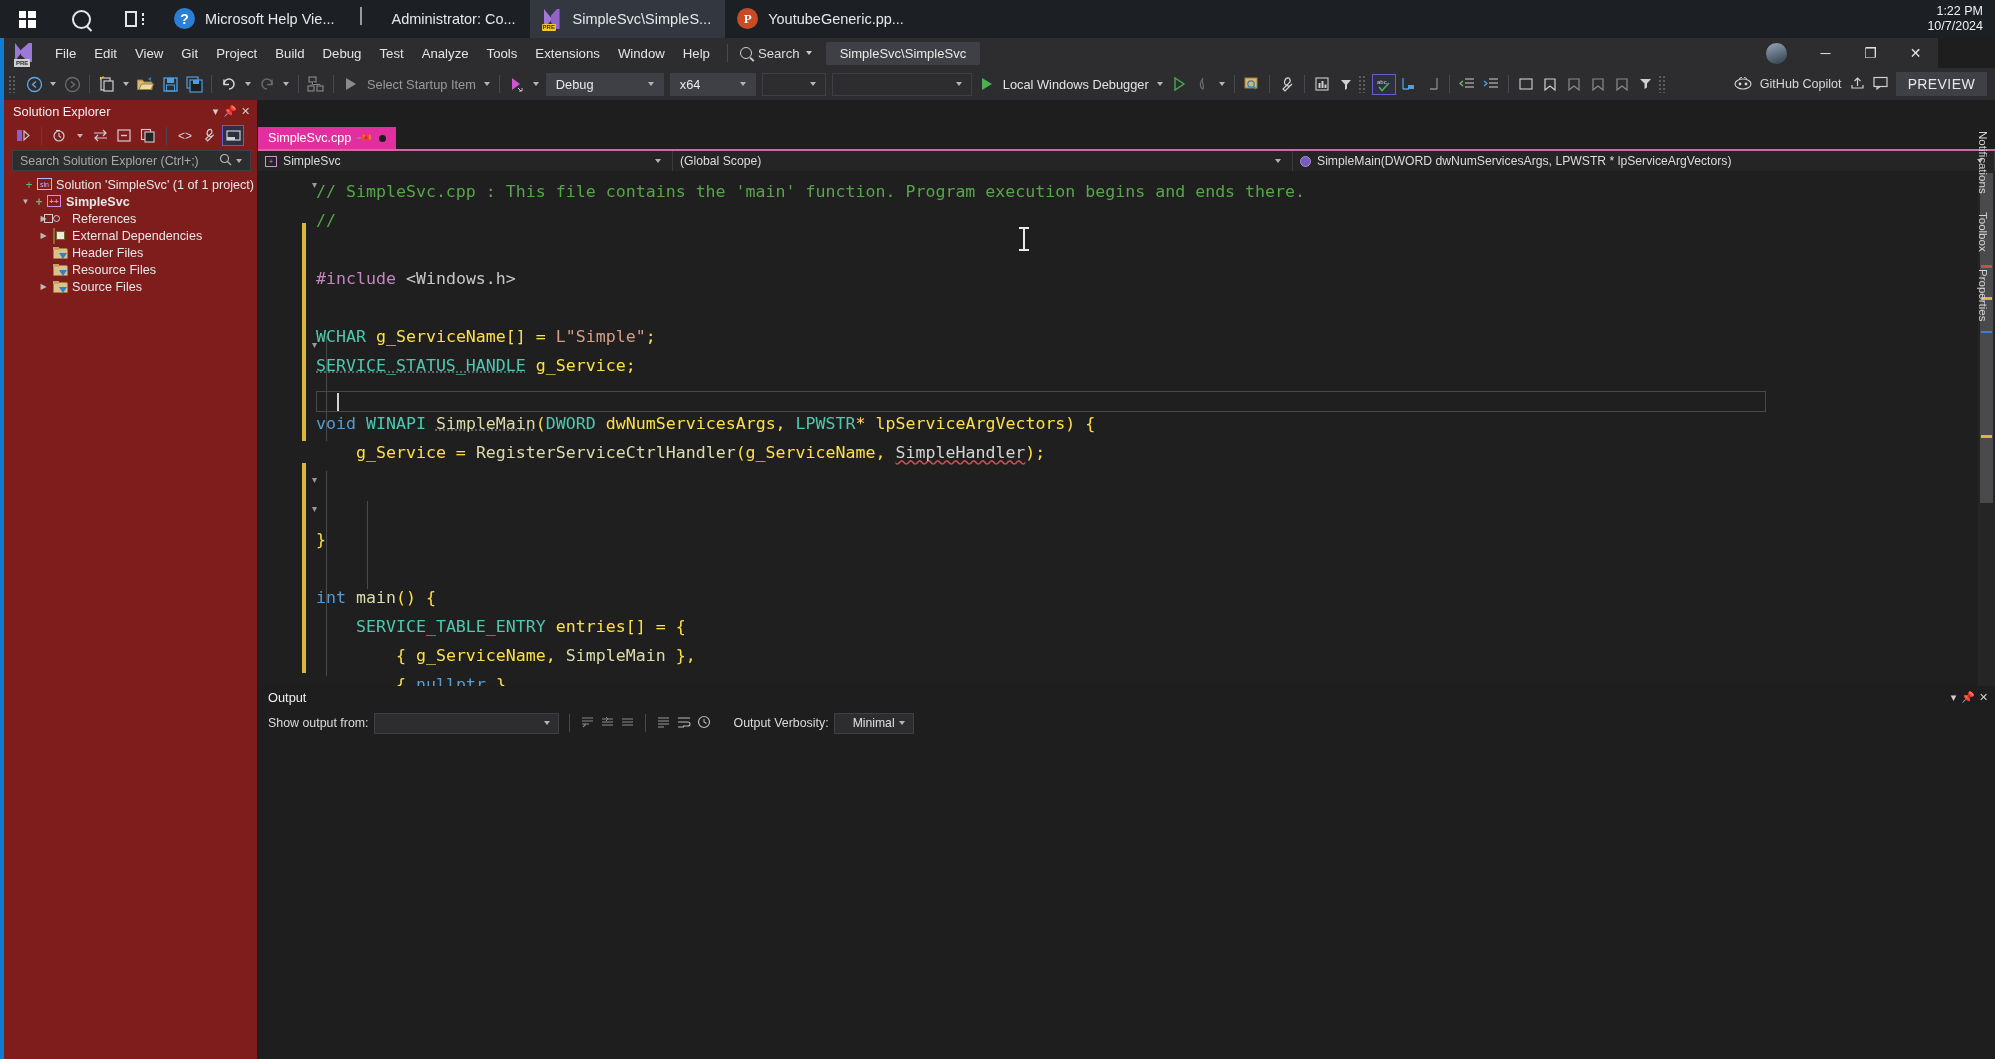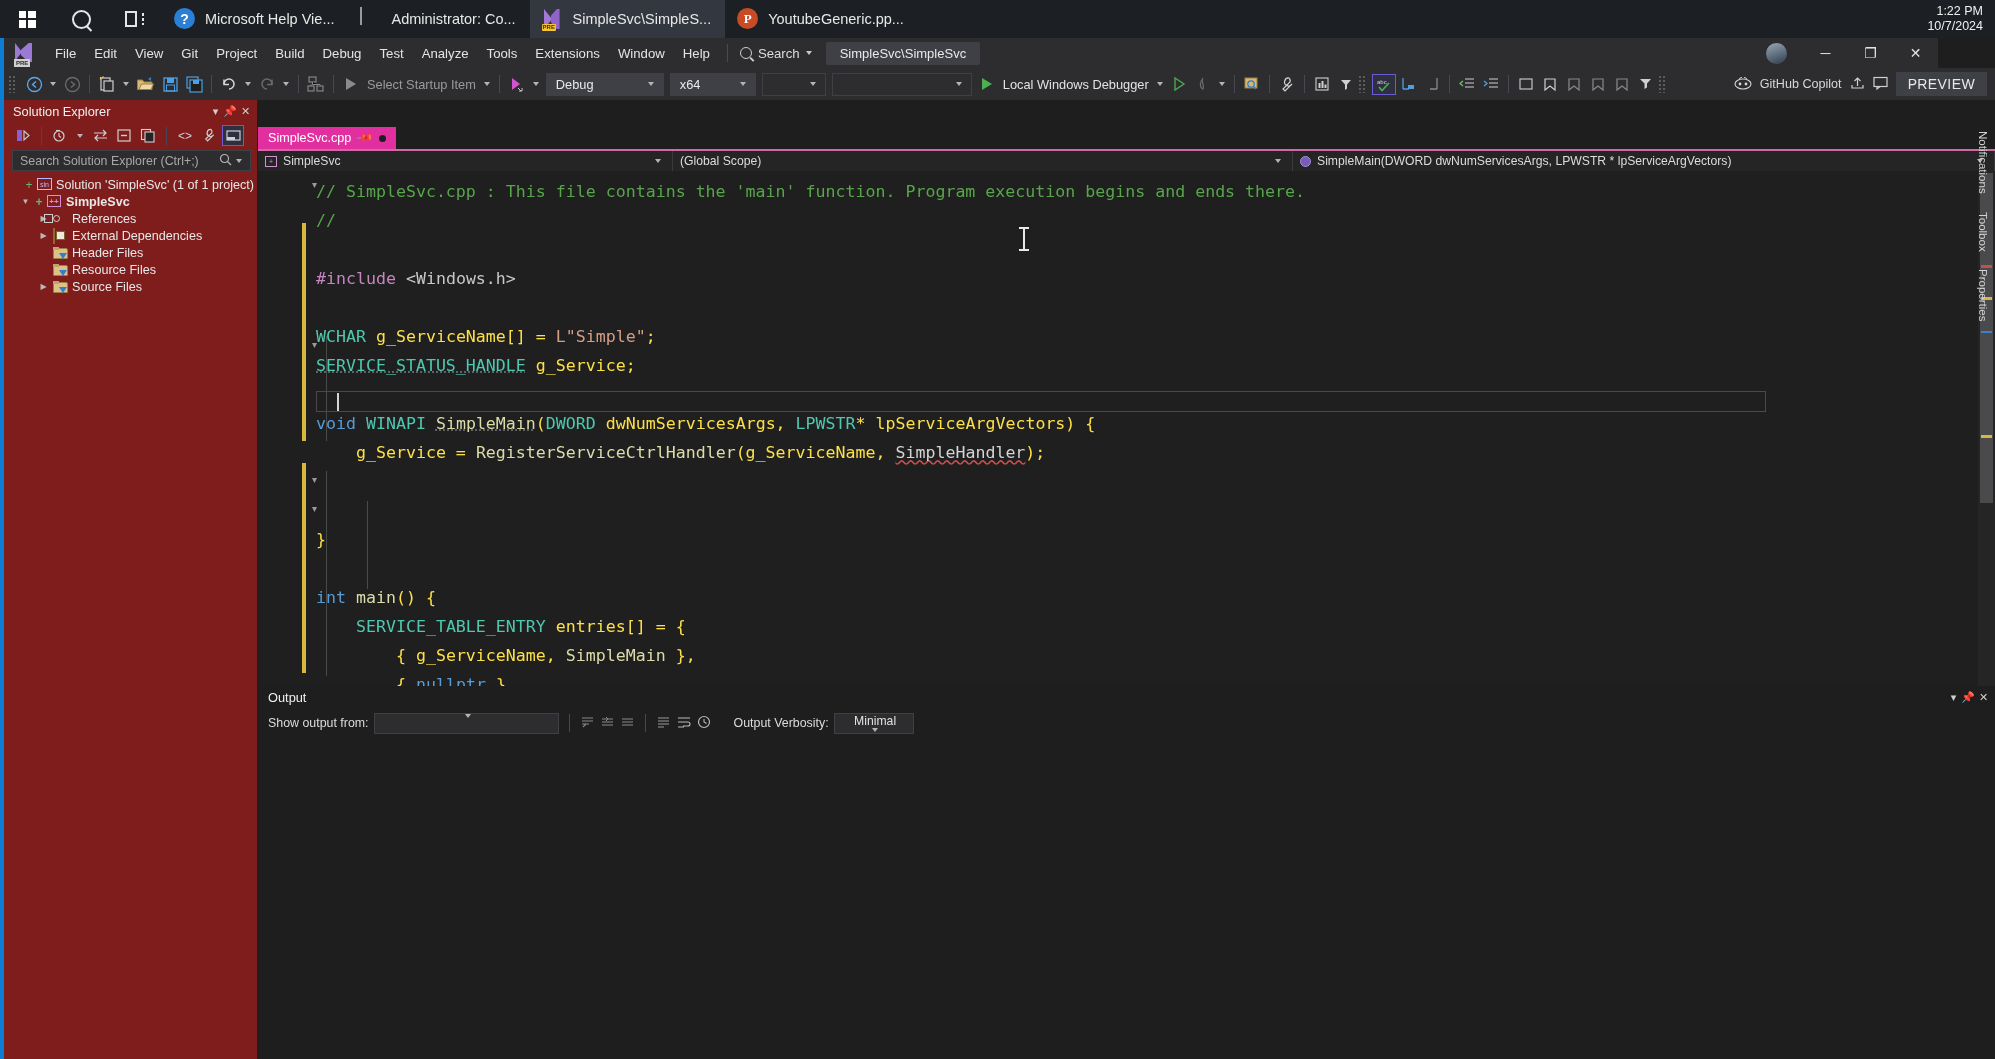--- a/index.html
+++ b/index.html
@@ -186,21 +186,21 @@
   .err-dot { width:12px;height:12px;border-radius:50%;background:#c4504b;color:#fff;font-size:9px;display:flex;align-items:center;justify-content:center;}
   .warn-tri { width:0;height:0;border-left:6px solid transparent;border-right:6px solid transparent;border-bottom:10px solid #d7b740;}
   .status-ed .sp { flex:1; }
 
   
   .output { position:absolute; top:648px; left:258px; width:1737px; height:373px; background:#1e1e1e; }
   .out-head { height:22px; display:flex; align-items:center; padding:0 4px 0 10px; font-size:12.8px; color:#f0f0f0; }
   .out-head .sp { flex:1; }
   .out-tb { height:30px; display:flex; align-items:center; gap:5px; padding-left:10px; font-size:12.4px; color:#dcdcdc; }
   .ocombo { height:21px; background:#2d2d30; border:1px solid #3f3f46; display:flex; align-items:center;
-            justify-content:flex-start; padding:0 4px 0 7px; font-size:12.2px; color:#e0e0e0;flex-direction:column; }
+            justify-content:flex-end; padding:0 4px 0 7px; font-size:12.2px; color:#e0e0e0; }
   .out-body { position:absolute; top:58px; left:0; width:1737px; height:315px; background:#1e1e1e; }
 
   .ricon { color:#c9c9c9; font-size:13px; line-height:1; }
   .rtabs { position:absolute; right:0; top:84px; width:22px; }
   .rtab { writing-mode:vertical-rl; font-size:11.5px; color:#d2d2d2; padding:9px 4px; }
 </style>
 </head>
 <body>
 
 <div id="root">

